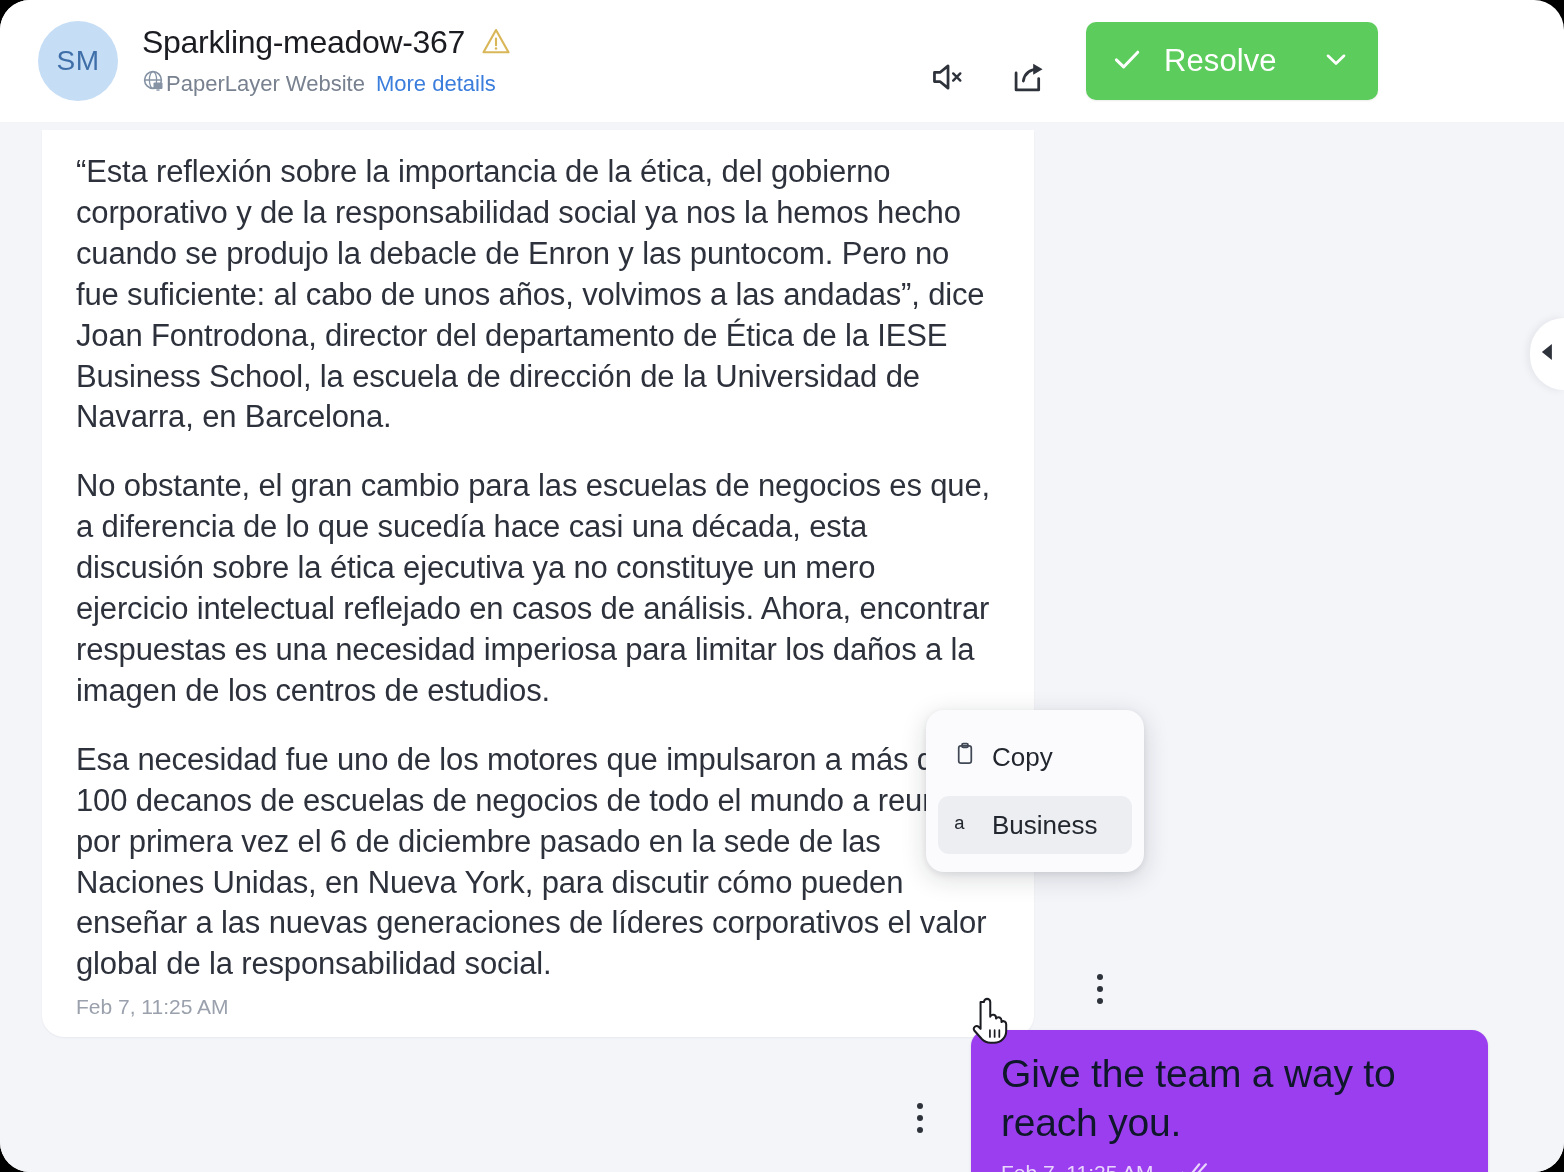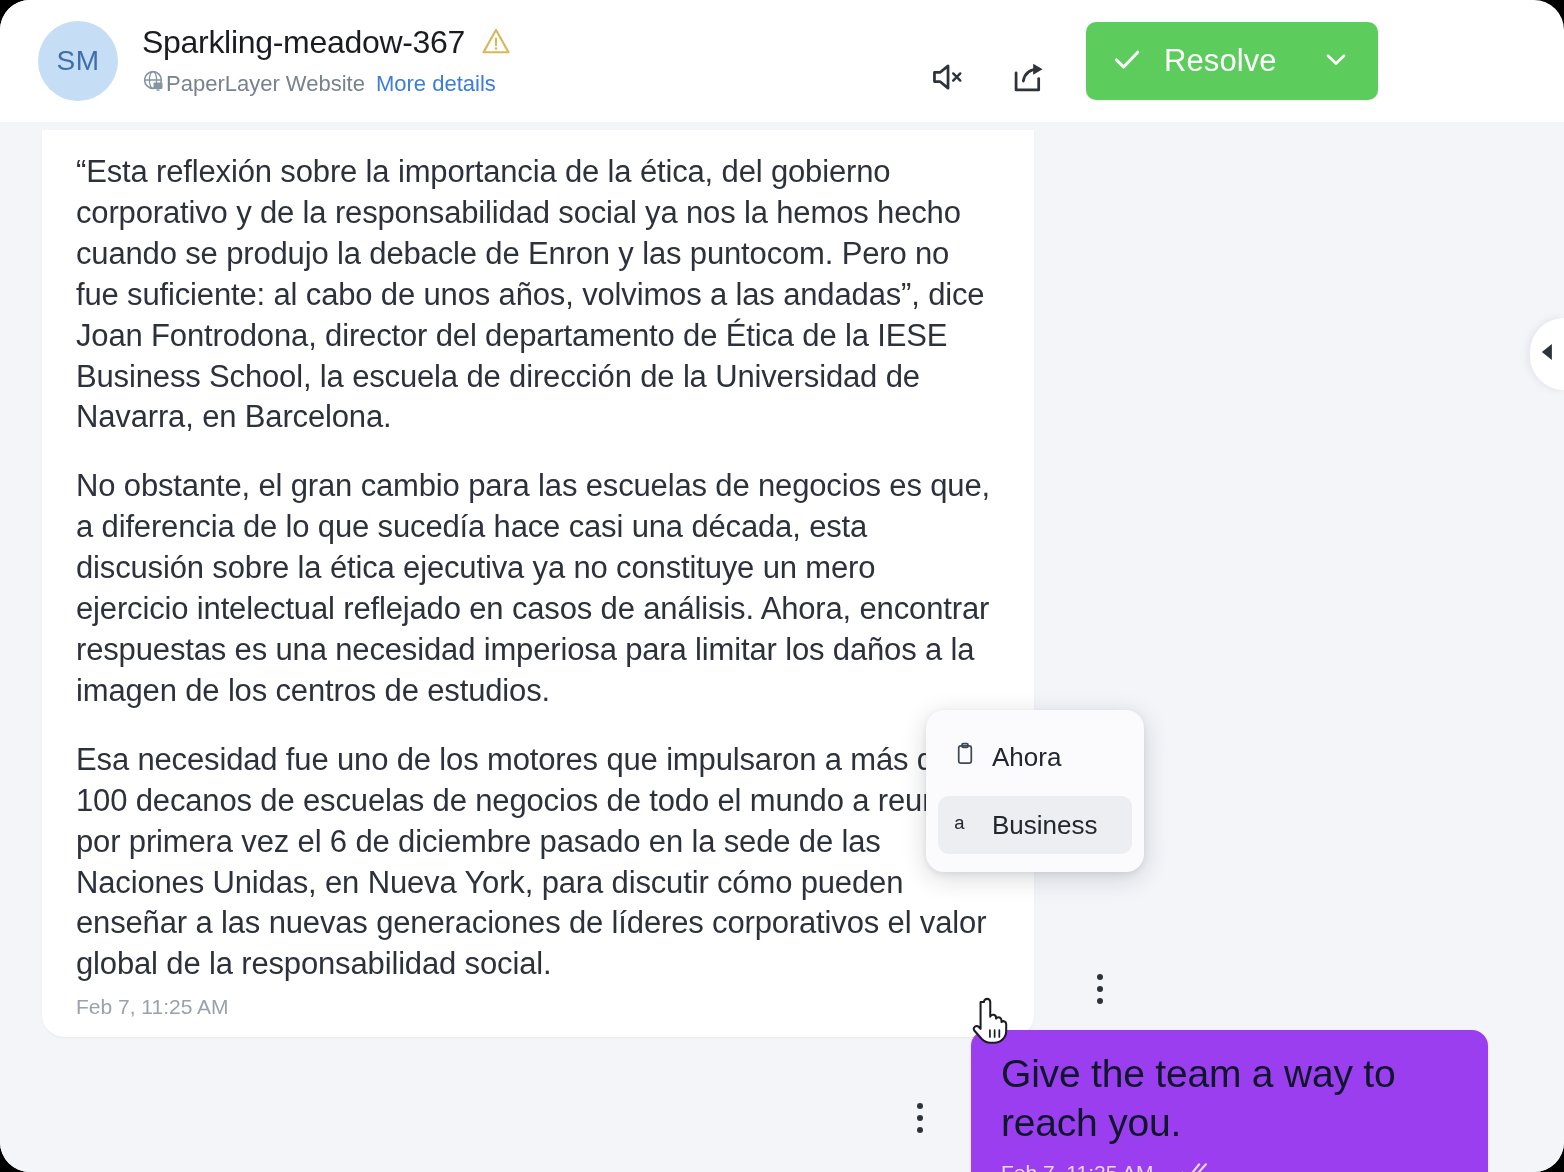--- a/index.html
+++ b/index.html
@@ -362,21 +362,21 @@
 
     <div id="message-context-menu">
 
       <div class="menu-item">
         <span>
           <svg width="26" height="26" viewBox="0 0 24 24">
             <rect x="6.2" y="4.4" width="11.6" height="16" rx="2" fill="none" stroke="#414855" stroke-width="1.6"></rect>
             <rect x="9.2" y="2.4" width="5.6" height="3.4" rx="1.2" fill="none" stroke="#414855" stroke-width="1.6"></rect>
           </svg>
         </span>
-        <span>Ahora</span>
+        <span>Copy</span>
       </div>
 
       <div class="menu-item highlighted">
         <span>
           <svg width="26" height="26" viewBox="0 0 24 24">
             <text x="2" y="18" font-family="Liberation Sans, sans-serif" font-size="17" fill="#22262e">a</text>
           </svg>
         </span>
         <span>Business</span>
       </div>

